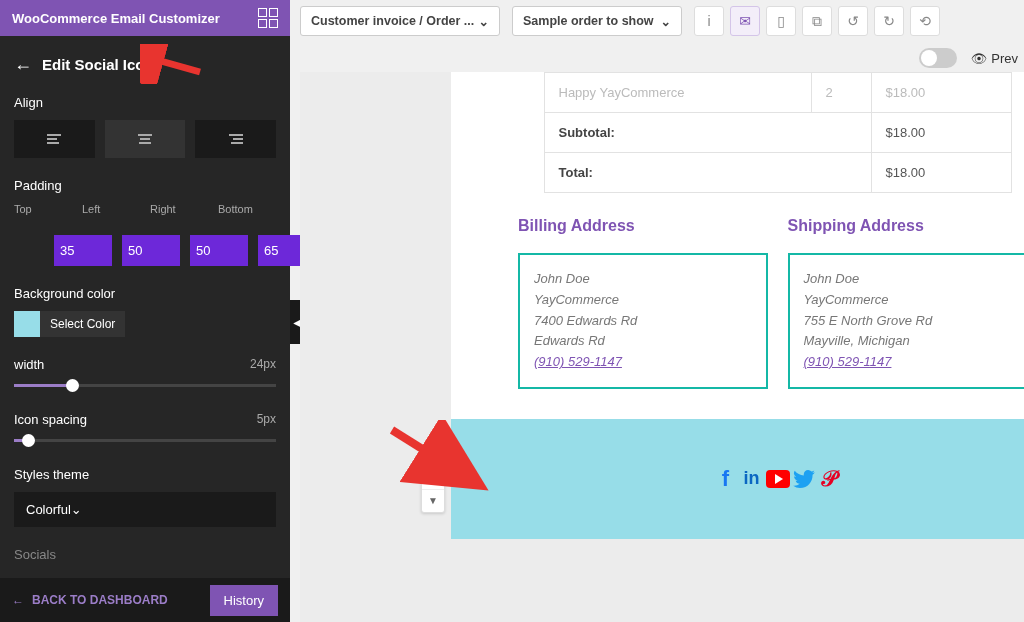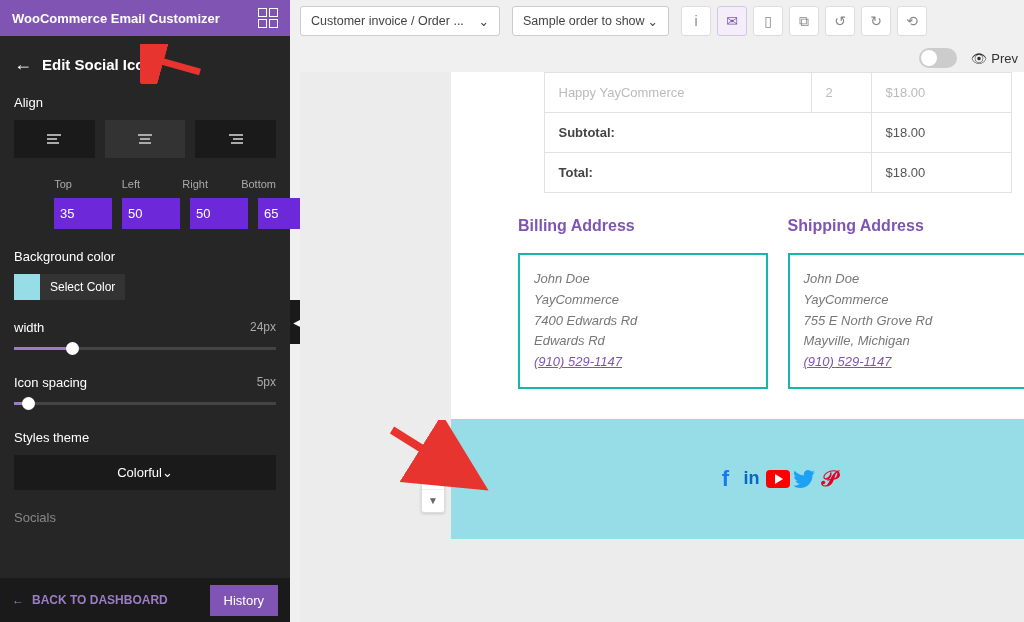--- a/index.html
+++ b/index.html
@@ -17,41 +17,41 @@
   .align-row { display: flex; gap: 10px; }
   .align-btn { flex: 1; height: 38px; background: #1a1a1a; display: flex; align-items: center; justify-content: center; cursor: pointer; }
   .align-btn.active { background: #333; }
   .align-lines { display: flex; flex-direction: column; gap: 2px; }
   .align-lines span { height: 2px; background: #aaa; }
   .al-left span:nth-child(1){width:14px}.al-left span:nth-child(2){width:10px}.al-left span:nth-child(3){width:12px}
   .al-center { align-items:center }.al-center span:nth-child(1){width:14px}.al-center span:nth-child(2){width:10px}.al-center span:nth-child(3){width:12px}
   .al-right { align-items:flex-end }.al-right span:nth-child(1){width:14px}.al-right span:nth-child(2){width:10px}.al-right span:nth-child(3){width:12px}
   .pad-row { display: flex; gap: 10px; }
   .pad-col { flex: 1; }
-  .pad-col .sm { font-size: 11px; color: #aaa; margin-bottom: 8px; text-align: right; }
+  .pad-col .sm { font-size: 11px; color: #aaa; margin-bottom: 20px; }
   .pad-input { width: 100%; background: #6d28d9; border: none; color: #fff; font-size: 13px; padding: 8px 6px; margin-left: 40px; }
   .color-row { display: flex; align-items: center; background: #333; width: fit-content; }
   .color-sw { width: 26px; height: 26px; background: #97dde8; }
   .color-txt { font-size: 12px; padding: 0 10px; }
   .slider-row { display: flex; justify-content: space-between; font-size: 13px; margin-bottom: 6px; }
   .slider-val { color: #aaa; font-size: 12px; }
   .slider { position: relative; height: 14px; }
   .slider-track { position: absolute; top: 6px; left: 0; right: 0; height: 3px; background: #444; }
   .slider-fill { position: absolute; top: 6px; left: 0; height: 3px; background: #9b7dc7; }
   .slider-thumb { position: absolute; top: 1px; width: 13px; height: 13px; border-radius: 50%; background: #fff; }
-  .select-box { background: #1a1a1a; padding: 10px 12px; font-size: 13px; display: flex; justify-content: center; align-items: center; }
+  .select-box { background: #1a1a1a; padding: 10px 12px; font-size: 13px; display: flex; justify-content: flex-start; align-items: center; }
   .sb-footer { position: absolute; bottom: 0; left: 0; right: 0; height: 44px; background: #1a1a1a; display: flex; align-items: center; justify-content: space-between; padding: 0 12px; }
   .back-dash { color: #9b7dc7; font-size: 12px; font-weight: bold; display: flex; align-items: center; gap: 8px; }
   .history-btn { background: #7f54b3; color: #fff; font-size: 13px; padding: 8px 14px; border: none; }
   .collapse-tab { position: absolute; right: -14px; top: 300px; width: 14px; height: 44px; background: #1a1a1a; color: #fff; display: flex; align-items: center; justify-content: center; font-size: 10px; }
   
   
   .topbar { position: absolute; left: 300px; top: 6px; right: 6px; height: 30px; display: flex; gap: 12px; align-items: center; }
-  .dd { background: #fff; border: 1px solid #ccc; border-radius: 3px; height: 30px; display: flex; align-items: center; justify-content: space-between; padding: 8px 10px; font-size: 12.5px; color: #444; }
-  .dd1 { width: 200px; } .dd2 { width: 157px; }
+  .dd { background: #fff; border: 1px solid #ccc; border-radius: 3px; height: 30px; display: flex; align-items: center; justify-content: space-between; padding: 8px 10px; font-size: 12.5px; color: #444; font-weight: bold; }
+  .dd1 { width: 200px; } .dd2 { width: 170px; }
   .icon-row { display: flex; gap: 6px; }
   .icon-btn { width: 30px; height: 30px; border: 1px solid #ddd; border-radius: 3px; background: #fff; display: flex; align-items: center; justify-content: center; color: #888; font-size: 14px; }
   .icon-btn.active { background: #f3eef9; color: #7f54b3; border-color: #d4c5e8; }
   
   
   .toprow2 { position: absolute; right: 6px; top: 48px; display: flex; align-items: center; gap: 14px; }
   .toggle { width: 38px; height: 20px; background: #ccc; border-radius: 10px; position: relative; }
   .toggle::after { content:''; position: absolute; left: 2px; top: 2px; width: 16px; height: 16px; background: #fff; border-radius: 50%; }
   .prev-btn { font-size: 13px; color: #333; display: flex; align-items: center; gap: 4px; }
   
@@ -124,20 +124,21 @@
           <div class="align-lines al-right">
             <span></span>
             <span></span>
             <span></span>
           </div>
         </div>
     </div>
   </div>
 
   <div class="section">
+    <div class="section-label">Padding</div>
     <div class="pad-row">
       <div class="pad-col"><div class="sm">Top</div><input class="pad-input" value="35" style=""></div>
       <div class="pad-col"><div class="sm">Left</div><input class="pad-input" value="50" style=""></div>
       <div class="pad-col"><div class="sm">Right</div><input class="pad-input" value="50" style=""></div>
       <div class="pad-col"><div class="sm">Bottom</div><input class="pad-input" value="65" style=""></div>
     </div>
   </div>
 
   <div class="section">
     <div class="section-label">Background color</div>

